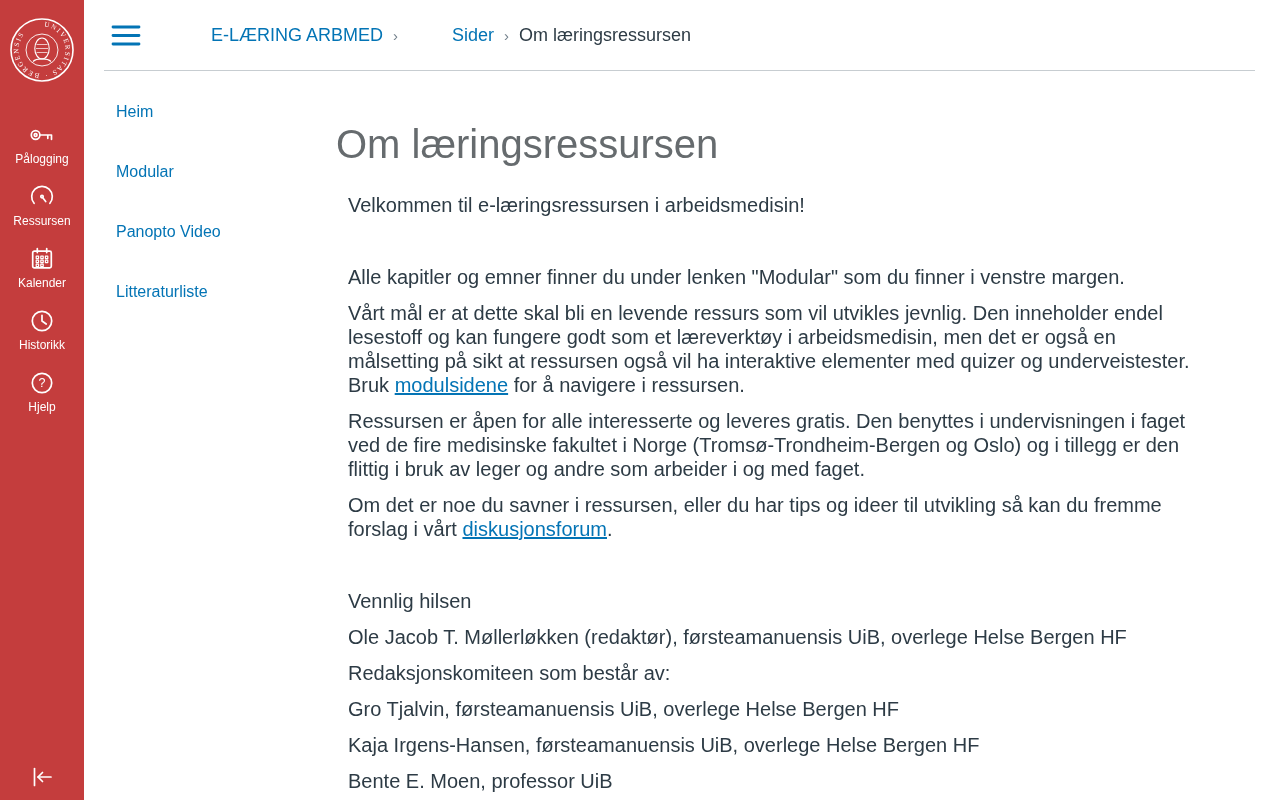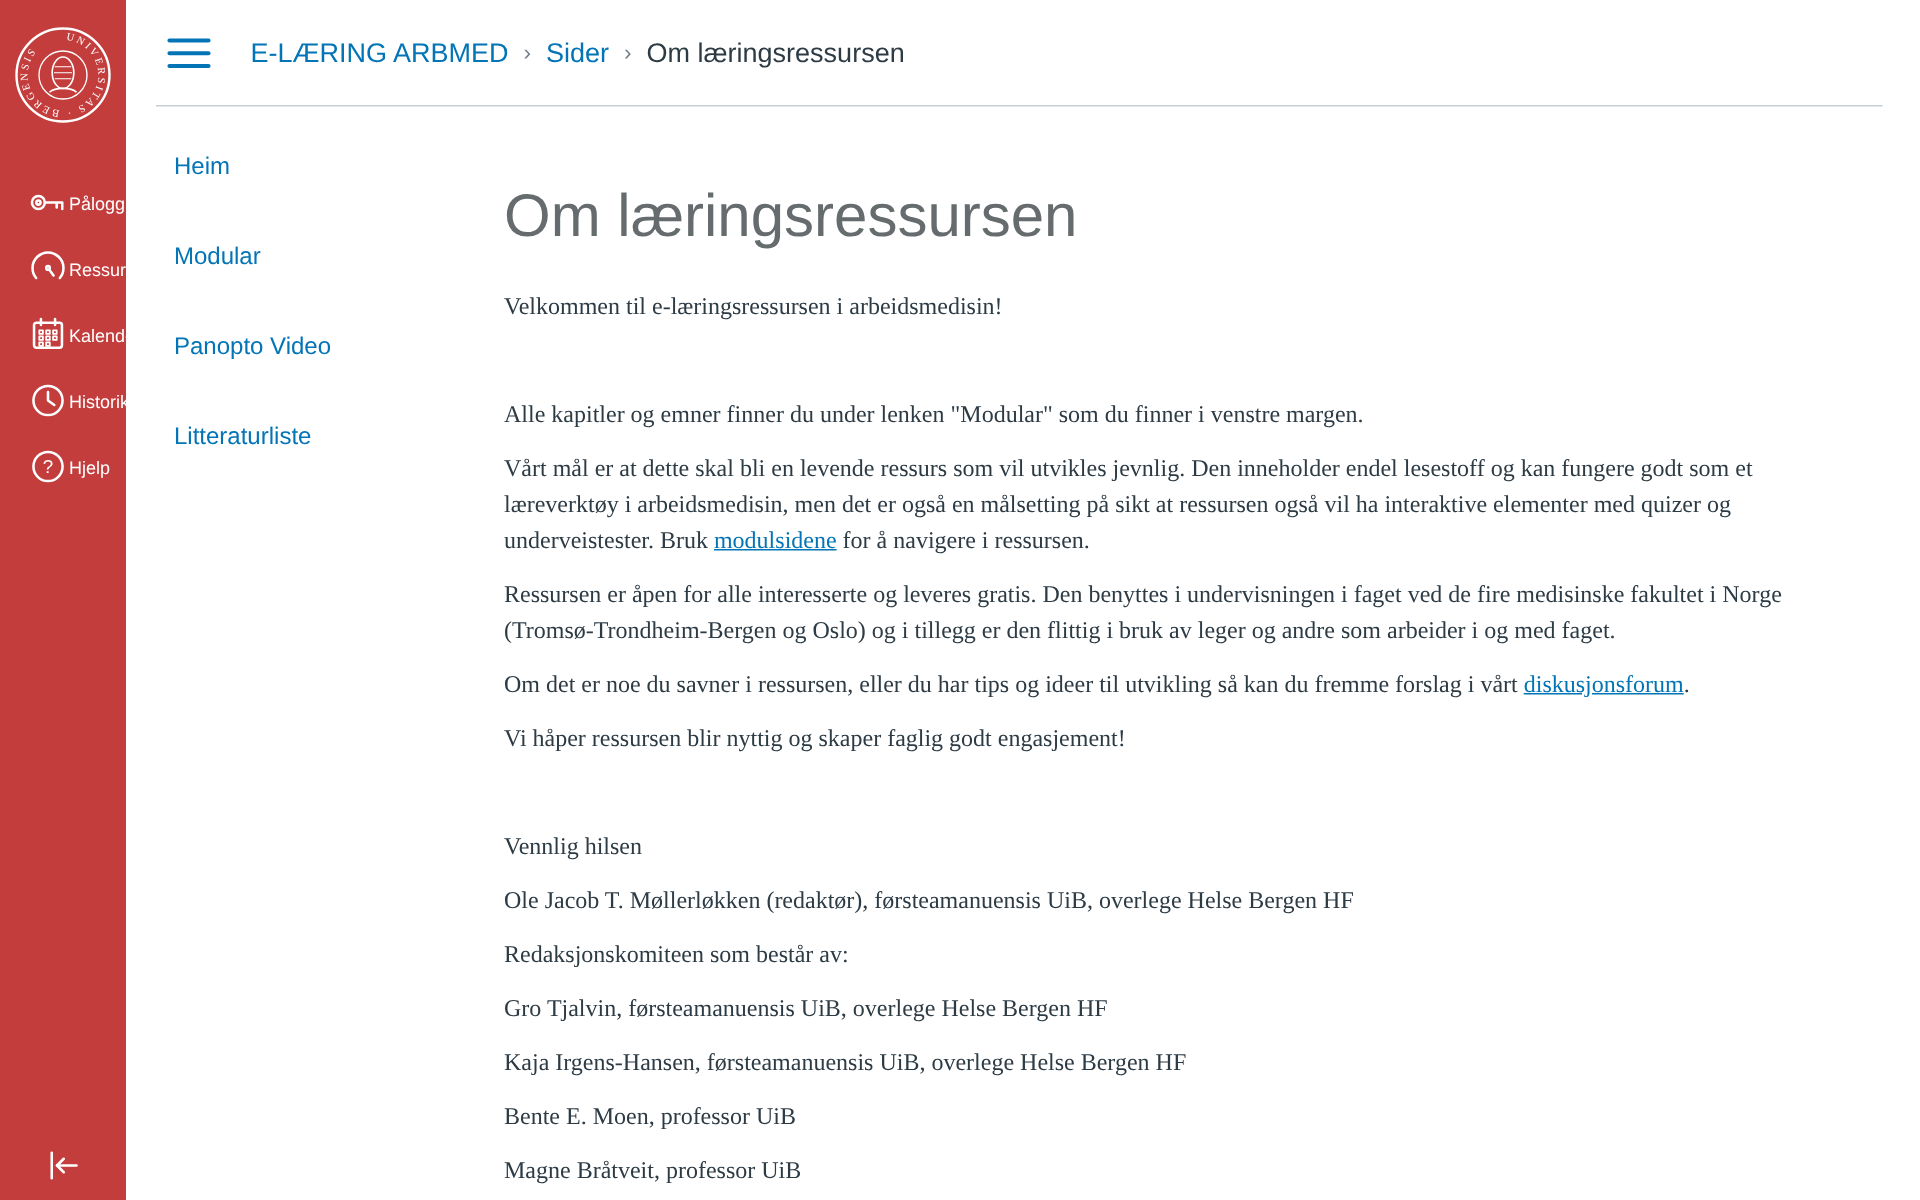--- a/index.html
+++ b/index.html
@@ -19,46 +19,46 @@
   button{font-family:inherit;background:none;border:0;padding:0;cursor:pointer;color:inherit;}
   .app{display:flex;height:800px;}
 
   
   .global-nav{
     flex:0 0 84px;width:84px;background:var(--brand-red);color:#fff;
     display:flex;flex-direction:column;align-items:center;position:relative;
   }
   .logo-btn{margin-top:17px;line-height:0;}
   .gn-items{margin-top:30px;width:100%;display:flex;flex-direction:column;}
-  .gn-item{display:flex;align-items:center;padding:8px 18px;color:#fff;}
+  .gn-item{display:flex;flex-direction:column;align-items:center;padding:8px 18px;color:#fff;}
   .gn-icon{line-height:0;}
   .gn-label{font-size:12px;line-height:15px;margin-top:3px;}
   .collapse-btn{position:absolute;bottom:6px;left:50%;transform:translateX(-50%);line-height:0;padding:4px;}
 
   
   .region{flex:1;display:flex;flex-direction:column;min-width:0;}
   .header{height:70px;display:flex;align-items:center;padding-left:27px;flex:0 0 70px;}
   .hamburger-btn{line-height:0;color:var(--link-blue);}
   .breadcrumb{margin-left:26px;font-size:18px;display:flex;align-items:center;white-space:nowrap;}
-  .breadcrumb a{color:var(--link-blue);text-decoration:none;}
+  .breadcrumb a{color:var(--link-blue);text-decoration:none;margin-left:44px;}
   .crumb-current{color:var(--text-dark);}
   .crumb-sep{color:var(--crumb-sep);margin:0 10px;font-size:15px;line-height:1;}
   .divider{border-top:1px solid var(--divider-gray);margin:0 25px 0 20px;flex:0 0 1px;}
 
   .content-row{display:flex;flex:1;min-height:0;}
   .course-nav{flex:0 0 252px;width:252px;padding:30px 0 0 32px;display:flex;flex-direction:column;align-items:flex-start;gap:23px;}
   .course-nav a{
     color:var(--link-blue);text-decoration:none;font-size:16px;line-height:21px;margin-bottom:16px;display:block;
   }
   .main{width:884px;padding-top:50px;}
   .page-title{
     font-weight:300;font-size:40px;line-height:46px;color:var(--title-gray);
     margin:0 0 26px;letter-spacing:0;
   }
-  .body-text p{font-size:16px;line-height:24px;margin:0 0 12px;font-family:Liberation Serif, serif;}
+  .body-text p{font-size:20px;line-height:24px;margin:0 12px 12px;}
   .body-text a{color:var(--link-blue);text-decoration:underline;}
 </style>
 </head>
 <body>
 
 <div class="app">
 
   <aside class="global-nav">
     <button class="logo-btn">
       <span id="logo-slot"><svg width="66" height="66" viewBox="0 0 66 66" fill="none" stroke="#fff">
@@ -161,21 +161,20 @@
         </nav>
       <main class="main">
         <h1 class="page-title">Om læringsressursen</h1>
         <div class="body-text" id="paragraphs">
             <p>Velkommen til e-læringsressursen i arbeidsmedisin!</p>
             <p>&nbsp;</p>
             <p>Alle kapitler og emner finner du under lenken "Modular" som du finner i venstre margen.</p>
             <p>Vårt mål er at dette skal bli en levende ressurs som vil utvikles jevnlig. Den inneholder endel lesestoff og kan fungere godt som et læreverktøy i arbeidsmedisin, men det er også en målsetting på sikt at ressursen også vil ha interaktive elementer med quizer og underveistester. Bruk <a href="#">modulsidene</a> for å navigere i ressursen.</p>
             <p>Ressursen er åpen for alle interesserte og leveres gratis. Den benyttes i undervisningen i faget ved de fire medisinske fakultet i Norge (Tromsø-Trondheim-Bergen og Oslo) og i tillegg er den flittig i bruk av leger og andre som arbeider i og med faget.</p>
             <p>Om det er noe du savner i ressursen, eller du har tips og ideer til utvikling så kan du fremme forslag i vårt <a href="#">diskusjonsforum</a>.</p>
-            <p>Vi håper ressursen blir nyttig og skaper faglig godt engasjement!</p>
             <p>&nbsp;</p>
             <p>Vennlig hilsen</p>
             <p>Ole Jacob T. Møllerløkken (redaktør), førsteamanuensis UiB, overlege Helse Bergen HF</p>
             <p>Redaksjonskomiteen som består av:</p>
             <p>Gro Tjalvin, førsteamanuensis UiB, overlege Helse Bergen HF</p>
             <p>Kaja Irgens-Hansen, førsteamanuensis UiB, overlege Helse Bergen HF</p>
             <p>Bente E. Moen, professor UiB</p>
             <p>Magne Bråtveit, professor UiB</p>
           </div>
       </main>

